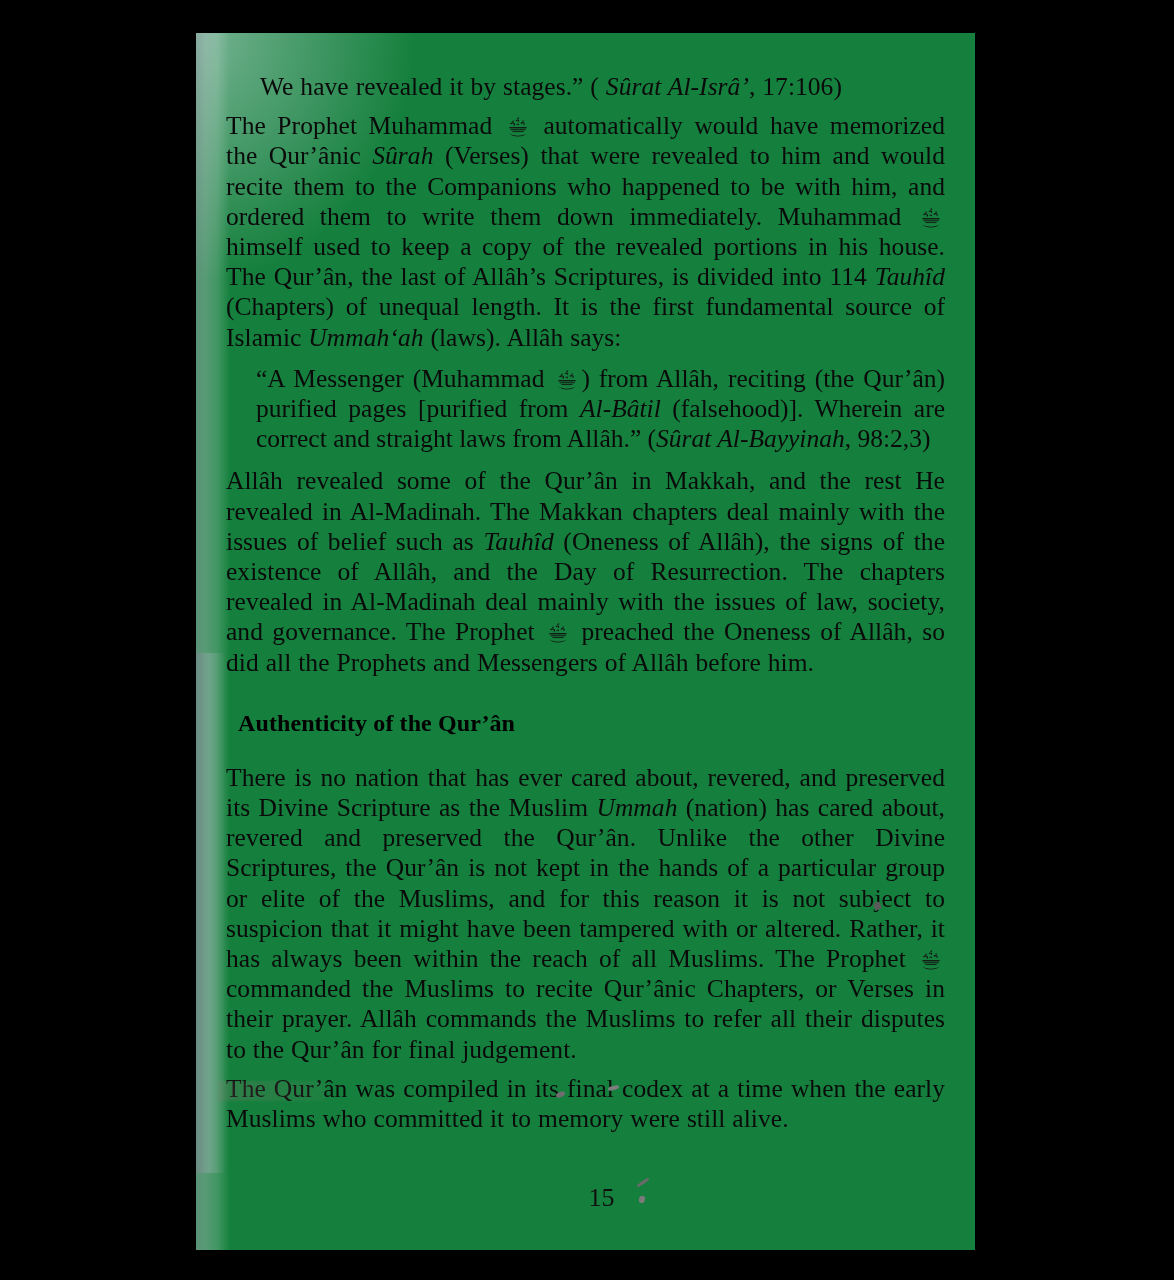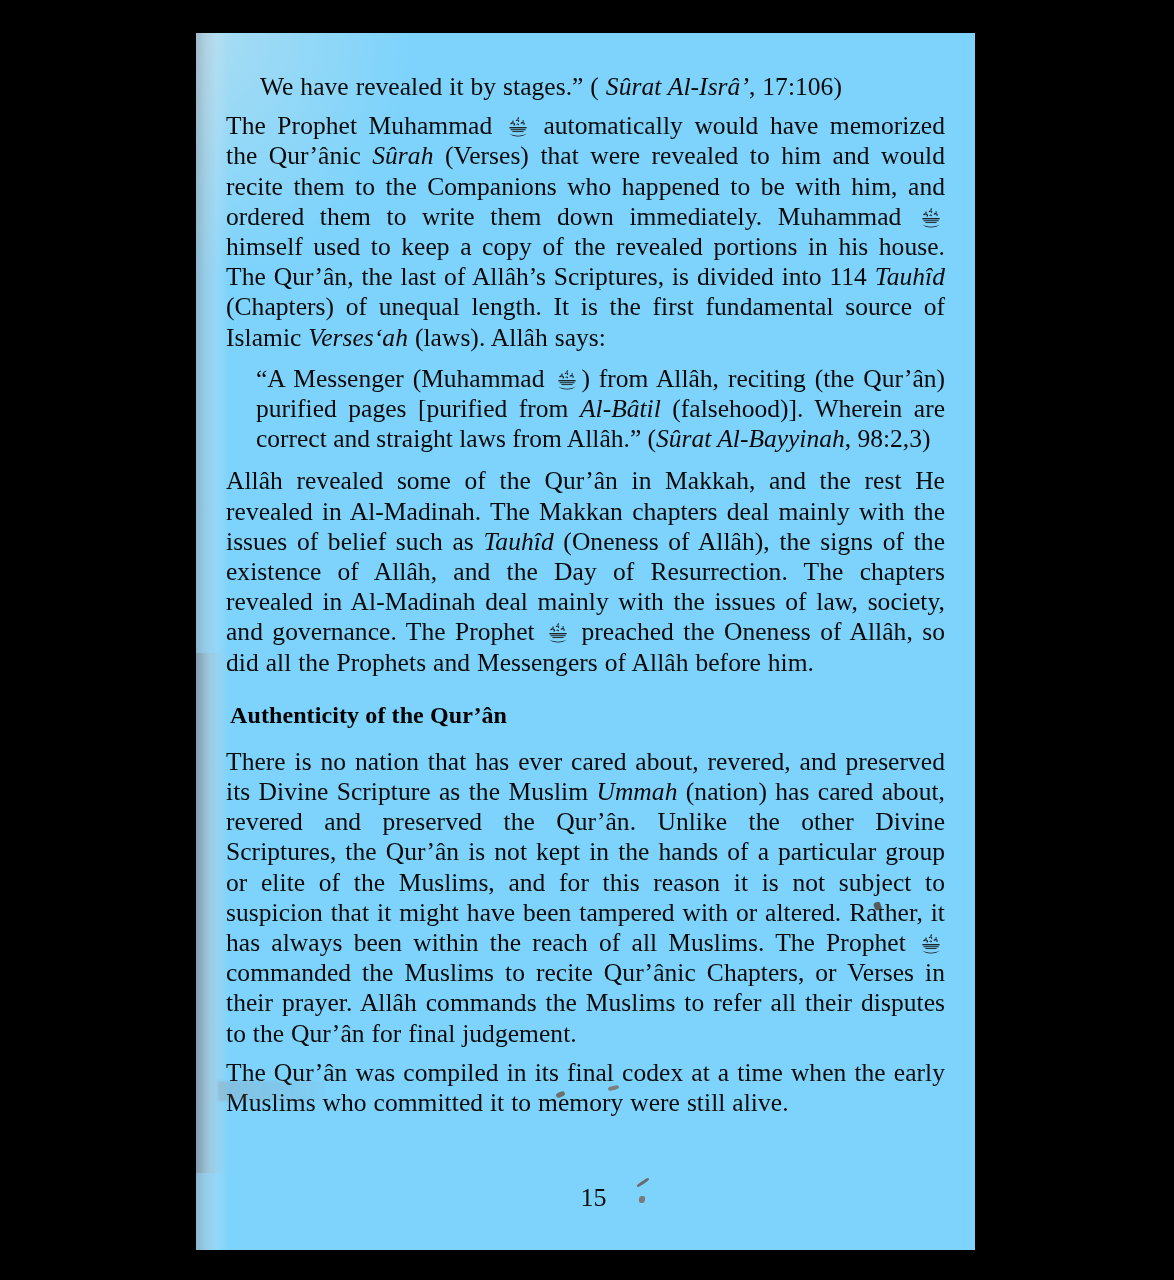--- a/index.html
+++ b/index.html
@@ -21,21 +21,21 @@
     inset: 0;
     background: #000000;
   }
 
   #page-sheet {
     position: absolute;
     left: 196px;
     top: 33px;
     width: 779px;
     height: 1217px;
-    background: #7dd3fc;
+    background: #15803d;
     box-sizing: border-box;
     overflow: hidden;
   }
 
   
   #gutter-shadow {
     position: absolute;
     left: 0;
     top: 0;
     width: 34px;
@@ -104,21 +104,21 @@
     margin: 0;
     padding-left: 30px;
     text-align: justify;
     text-justify: inter-word;
     color: #0a0a0a;
     font-size: 25.5px;
     line-height: 30.2px;
   }
 
   .section-heading {
-    margin: 4px;
+    margin: 12px;
     font-size: 24px;
     font-weight: bold;
     color: #000000;
     letter-spacing: 0.1px;
   }
 
   .it { font-style: italic; }
 
   
   .salawat {
@@ -136,21 +136,21 @@
   .sp-line-1 { height: 39px; }
   .sp-para   { height: 9px; }
   .sp-quote-before { height: 11px; }
   .sp-quote-after  { height: 12px; }
   .sp-heading-before { height: 20px; }
   .sp-heading-after  { height: 14px; }
 
   
   #page-number {
     position: absolute;
-    left: 8px;
+    left: 16px;
     top: 1150px;
     width: 779px;
     text-align: center;
     font-size: 26px;
     color: #101010;
   }
 
   
   .speck {
     position: absolute;
@@ -239,21 +239,21 @@
               <path d="M2.4 12.1h17.2v1.25H2.4z"></path>
               <path d="M3.6 14.3h15v.95h-15z"></path>
               <path d="M5.4 16.2h11.2v.85H5.4z"></path>
               <path d="M9.3 9.6c.6-.8 1.4-1.2 2.1-.9.5.2.7.7.5 1.2-.1.3-.4.5-.7.4-.2-.1-.3-.3-.2-.5.1-.2 0-.4-.2-.4-.4-.1-.9.2-1.2.6z"></path>
               <path d="M10.4 2.9c.3-.5.9-.8 1.4-.6.4.2.5.6.3 1-.1.2-.4.3-.6.2-.1-.1-.2-.2-.1-.4.1-.1 0-.2-.1-.3-.3-.1-.6.1-.8.4z"></path>
               <circle cx="6.0" cy="6.2" r="0.75"></circle>
               <circle cx="11.0" cy="3.6" r="0.7"></circle>
               <circle cx="16.1" cy="6.1" r="0.75"></circle>
               <path d="M2.1 18.6c2.4 1.4 5.4 2.1 8.9 2.1s6.5-.7 8.9-2.1c-2.2 2-5.3 3-8.9 3s-6.7-1-8.9-3z"></path>
             </g>
-          </svg></span> himself used to keep a copy of the revealed portions in his house. The Qur’ân, the last of Allâh’s Scriptures, is divided into 114 <span class="it">Tauhîd</span> (Chapters) of unequal length. It is the first fundamental source of Islamic <span class="it">Verses‘ah</span> (laws). Allâh says:</p>
+          </svg></span> himself used to keep a copy of the revealed portions in his house. The Qur’ân, the last of Allâh’s Scriptures, is divided into 114 <span class="it">Tauhîd</span> (Chapters) of unequal length. It is the first fundamental source of Islamic <span class="it">Ummah‘ah</span> (laws). Allâh says:</p>
 
     <div class="sp-quote-before"></div>
 
     <blockquote class="quote-block">“A Messenger (Muhammad <span class="salawat" title="ﷺ"><svg viewBox="0 0 22 22" width="22" height="22" aria-hidden="true">
             <g fill="#111">
               <path d="M3.2 8.2c1.5-1.1 3-1.3 4.1-.3.7.6.9 1.5.6 2.2-.2.5-.7.8-1.1.6-.3-.2-.3-.6-.1-.9.3-.4.2-.8-.2-1-.7-.4-1.7-.1-2.6.6z"></path>
               <path d="M8.6 5.6c.9-1 2.1-1.4 3-.8.6.4.8 1.1.5 1.7-.2.4-.6.6-.9.4-.2-.2-.2-.5 0-.7.2-.3.1-.6-.2-.7-.5-.2-1.1.1-1.6.7z"></path>
               <path d="M13.4 7.9c1.3-1 2.7-1.2 3.7-.3.6.5.8 1.3.5 1.9-.2.4-.6.6-.9.4-.3-.2-.3-.5-.1-.8.2-.3.1-.6-.2-.8-.6-.3-1.5-.1-2.3.5z"></path>
               <path d="M2.4 12.1h17.2v1.25H2.4z"></path>
               <path d="M3.6 14.3h15v.95h-15z"></path>

